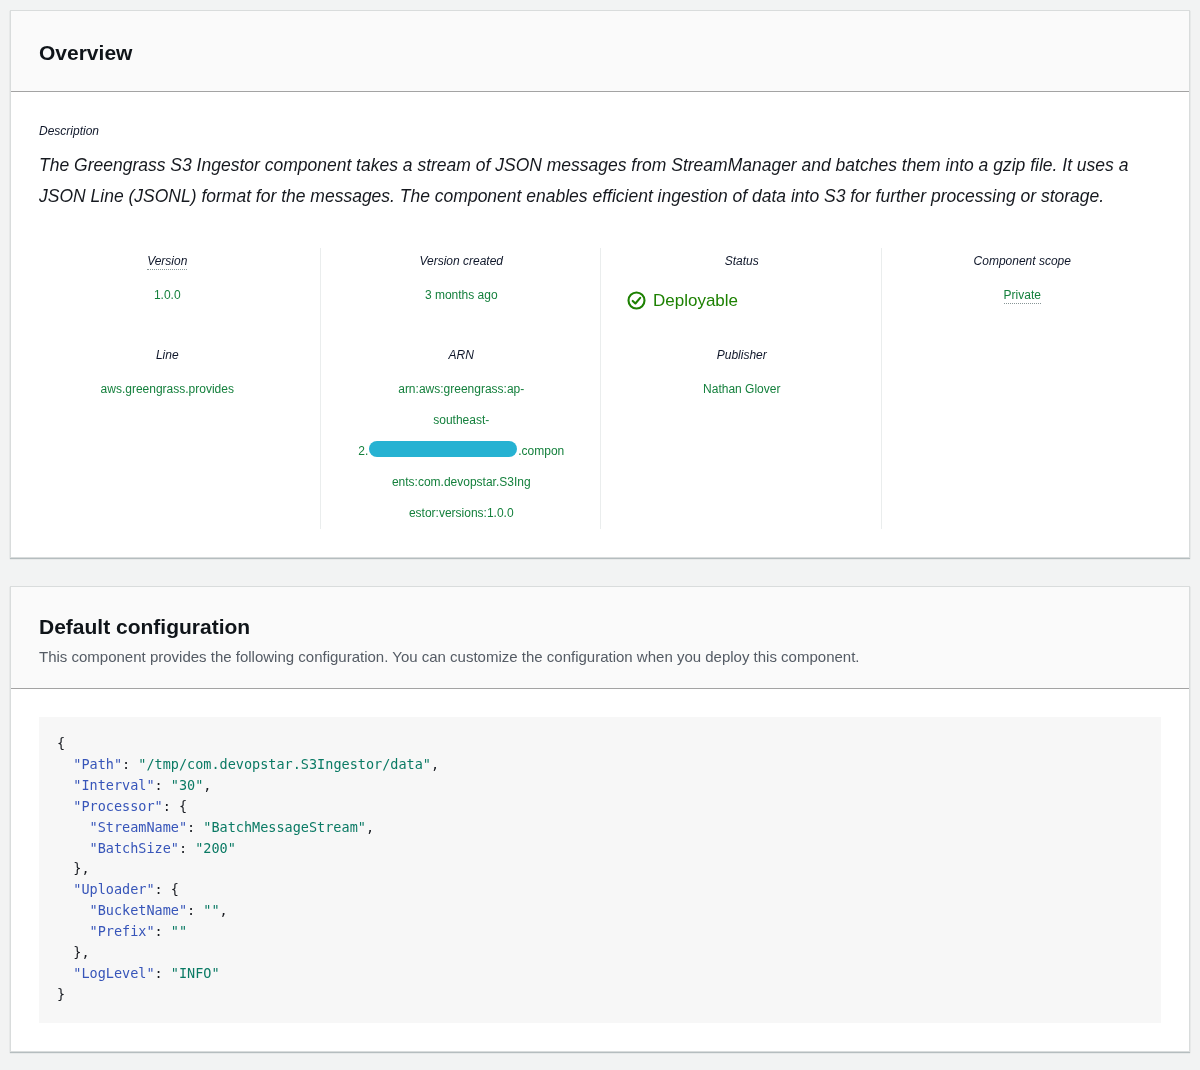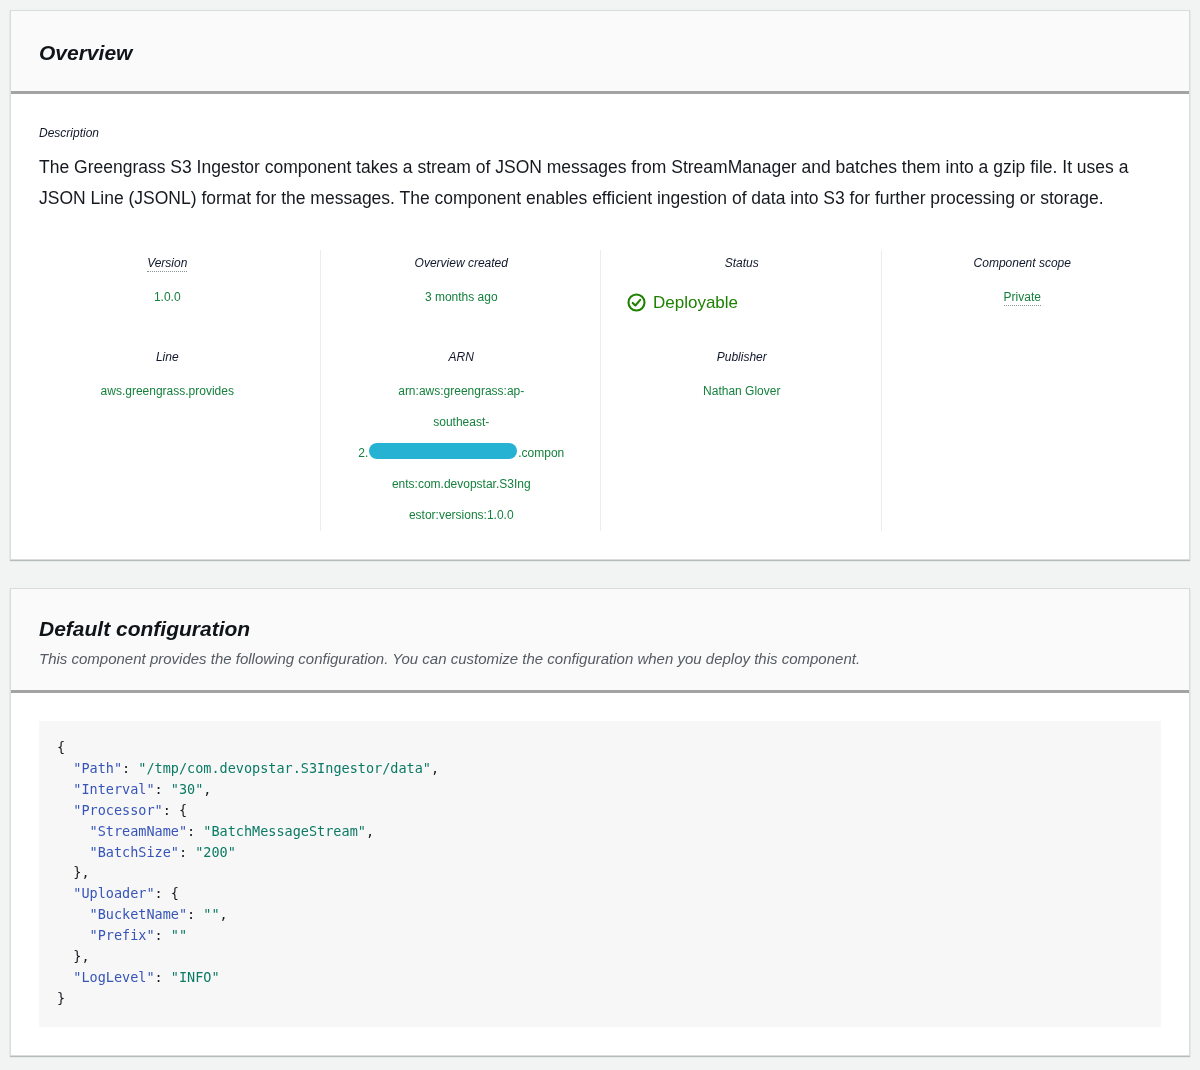--- a/index.html
+++ b/index.html
@@ -12,23 +12,22 @@
     overflow: hidden;
   }
   .card {
     background: #ffffff;
     border: 1px solid #d9dcdc;
     box-shadow: 0 1px 1px 0 rgba(0,28,36,0.25);
     margin-bottom: 28px;
   }
   .card-header {
     background: #fafafa;
-    border-bottom: 3px solid #a3a3a3;
+    border-bottom: 1px solid #a3a3a3;
     padding: 28px 28px 24px 28px;
-    font-style: italic;
   }
   .card-title {
     font-size: 21px;
     font-weight: 700;
     color: #0f1419;
     line-height: 28px;
   }
   .card-subtitle {
     font-size: 15px;
     color: #545b64;
@@ -44,20 +43,21 @@
     line-height: 26px;
     margin-bottom: 6px;
     font-style: italic;
   }
   .desc-text {
     font-size: 17.5px;
     color: #16191f;
     line-height: 31px;
     max-width: 1125px;
     margin-bottom: 36px;
+    font-style: italic;
   }
   .info-grid {
     display: grid;
     grid-template-columns: repeat(4, 1fr);
   }
   .info-col { padding-right: 24px; }
   .info-col + .info-col {
     border-left: 1px solid #eaeded;
     padding-left: 26px;
   }
@@ -129,21 +129,21 @@
           <div class="field-value">1.0.0</div>
         </div>
         <div class="field">
           <div class="field-label">Line</div>
           <div class="field-value">aws.greengrass.provides</div>
         </div>
       </div>
 
       <div class="info-col">
         <div class="field row-1">
-          <div class="field-label">Overview created</div>
+          <div class="field-label">Version created</div>
           <div class="field-value">3 months ago</div>
         </div>
         <div class="field">
           <div class="field-label">ARN</div>
           <div class="field-value arn-value"><span>arn:aws:greengrass:ap-</span><br>
             <span>southeast-</span><br>
             <span>2.</span><span class="redaction-pill" style="background: rgb(38, 178, 210);"></span><span>.compon</span><br>
             <span>ents:com.devopstar.S3Ing</span><br>
             <span>estor:versions:1.0.0</span></div>
         </div>

